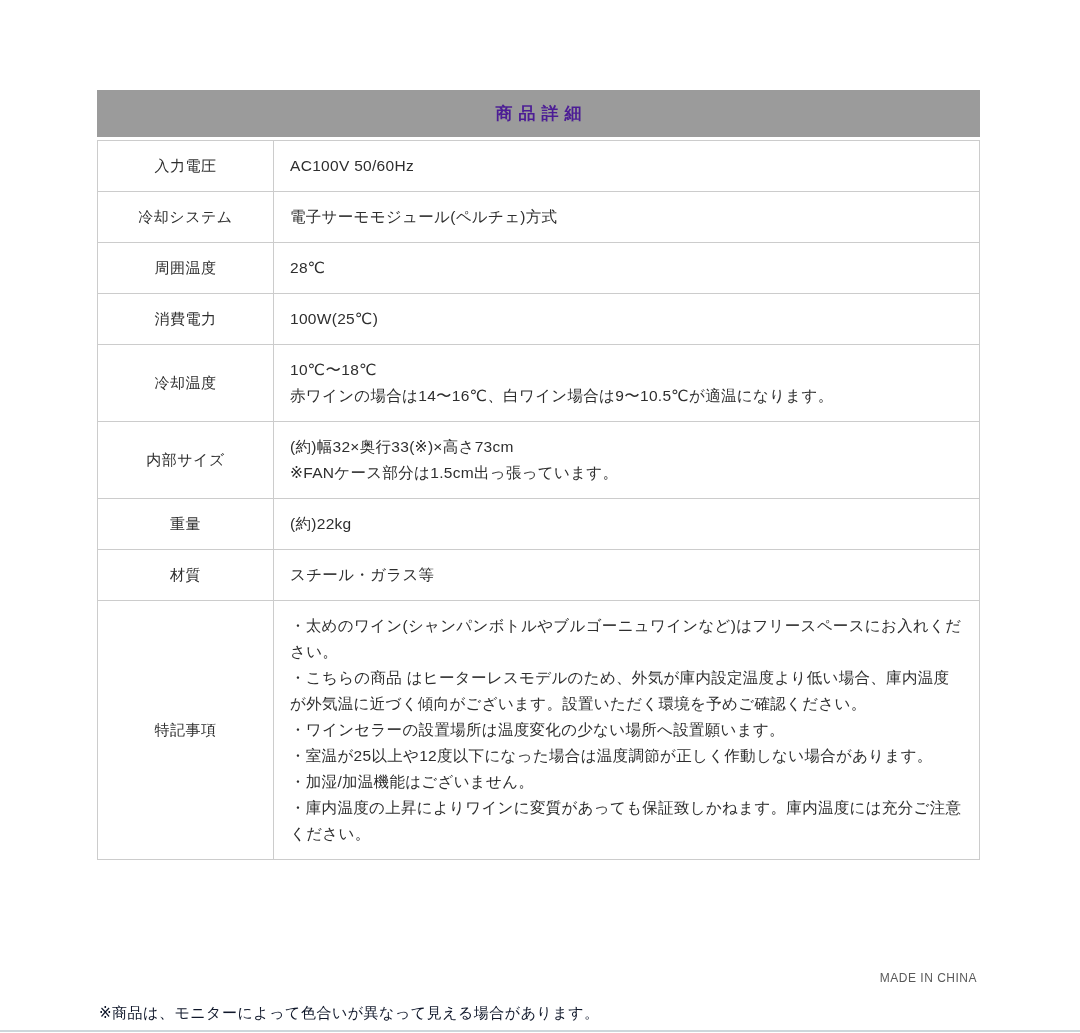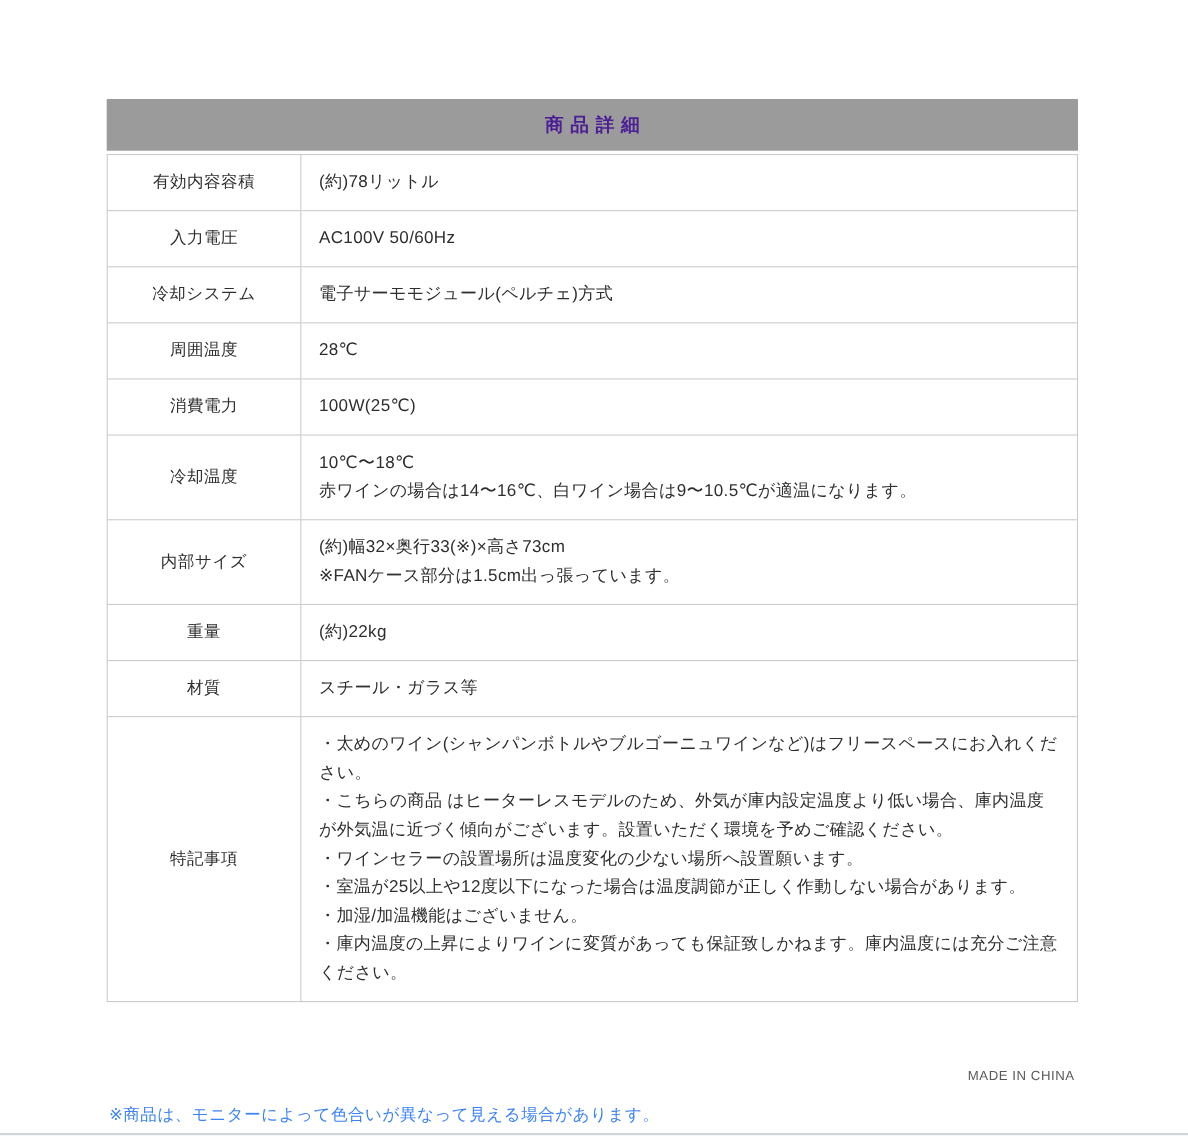--- a/index.html
+++ b/index.html
@@ -77,47 +77,41 @@
     text-align: right;
     font-size: 12px;
     color: #595959;
     letter-spacing: 0.5px;
   }
   .footer-note {
     position: absolute;
     left: 99px;
     top: 1004px;
     font-size: 15px;
-    color: #3b82f6;
+    color: #0f172a;
     letter-spacing: 0.5px;
   }
   .bottom-divider {
     position: absolute;
     left: 0;
     top: 1030px;
     width: 1080px;
     height: 2px;
     background: #cdd6db;
   }
 </style>
 </head>
 <body>
 
 <div class="sheet">
 
   <div class="spec-header">商品詳細</div>
 
   <table class="spec-table">
     <tbody id="spec-tbody">
-        <tr>
-          <th>有効内容容積</th>
-          <td>
-            <div class="value-line">(約)78リットル</div>
-          </td>
-        </tr>
         <tr>
           <th>入力電圧</th>
           <td>
             <div class="value-line">AC100V 50/60Hz</div>
           </td>
         </tr>
         <tr>
           <th>冷却システム</th>
           <td>
             <div class="value-line">電子サーモモジュール(ペルチェ)方式</div>

